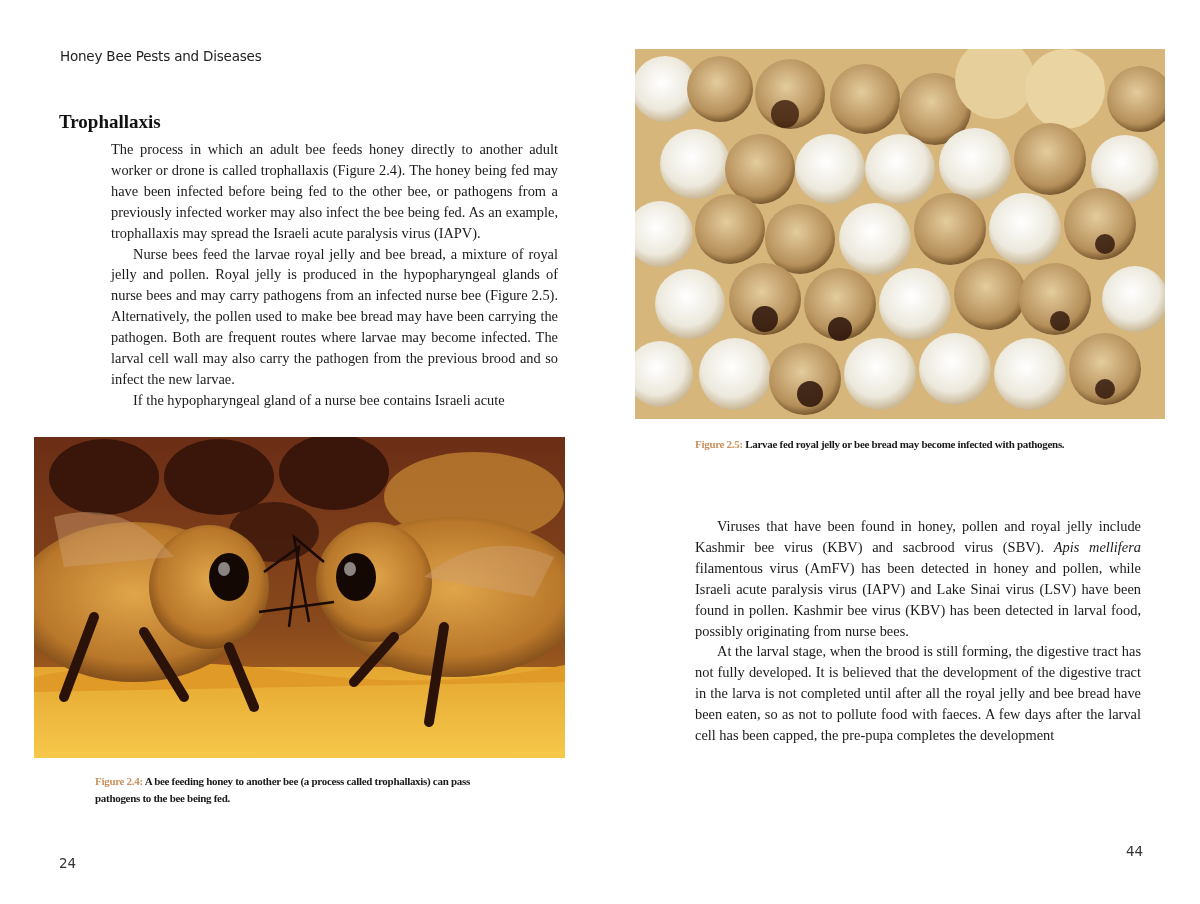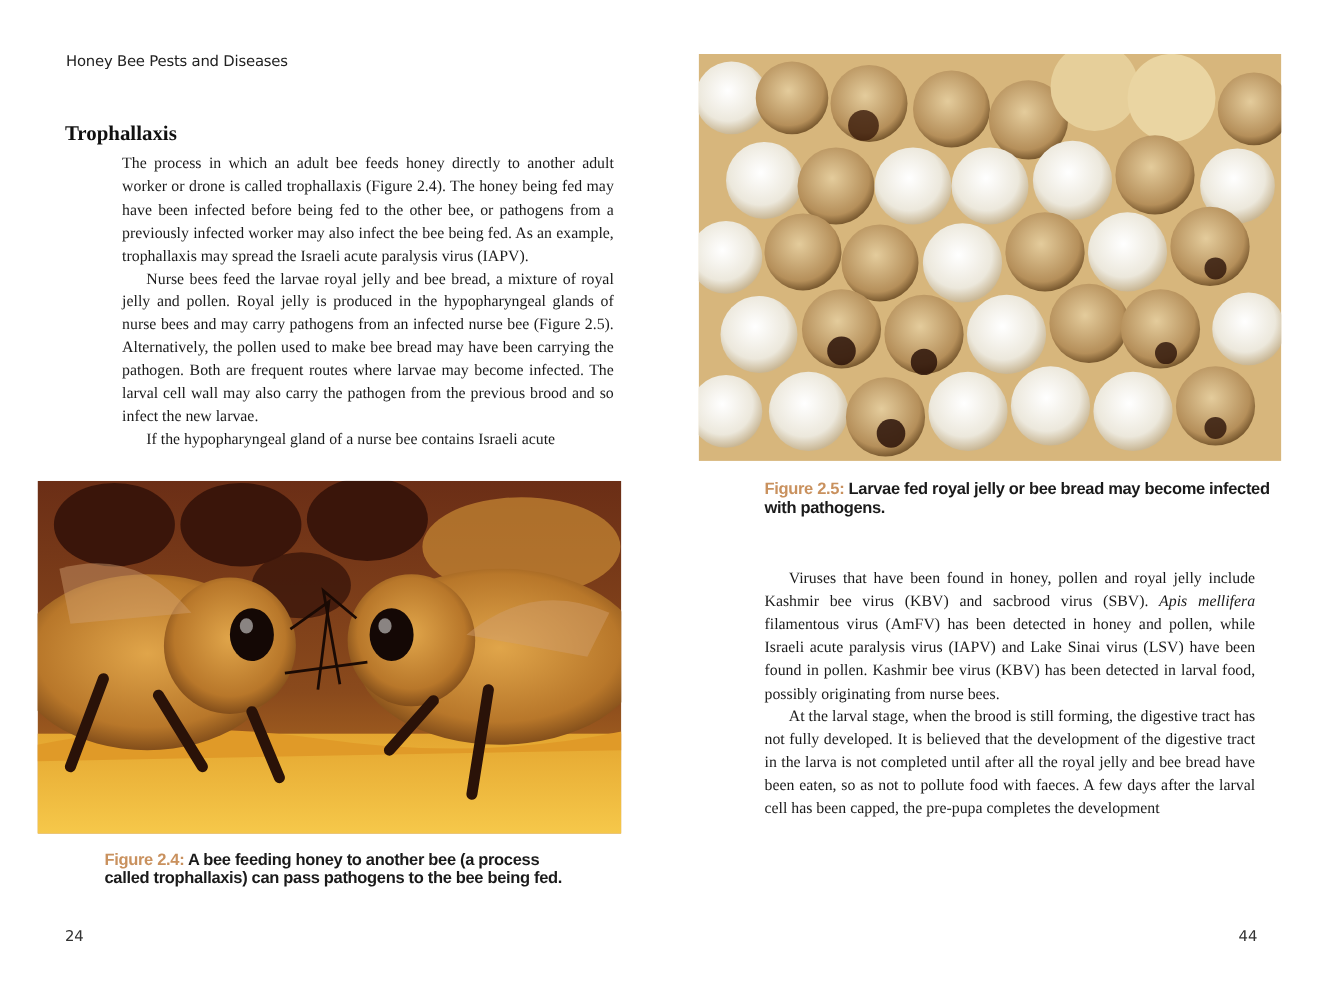--- a/index.html
+++ b/index.html
@@ -22,31 +22,31 @@
   }
   .body-text p { margin: 0; text-indent: 22px; }
   .body-text p.noindent { text-indent: 0; }
   .left-text { left: 83px; top: 139px; width: 447px; margin-left: 28px; }
   .right-text { left: 695px; top: 516px; width: 446px; }
   .photo { position: absolute; overflow: hidden; }
   .photo svg { display: block; width: 100%; height: 100%; }
   .fig-bees { left: 34px; top: 437px; width: 531px; height: 321px; }
   .fig-comb { left: 635px; top: 49px; width: 530px; height: 370px; }
   .caption {
-    position: absolute; font-family: Liberation Sans, sans-serif; font-weight: bold;
-    font-size: 15px; line-height: 17px; color: #1a1a1a; letter-spacing: -0.3px;
+    position: absolute; font-family: Liberation Serif, serif; font-weight: bold;
+    font-size: 11px; line-height: 17px; color: #1a1a1a; letter-spacing: -0.3px;
   }
   .caption .label { color: #c9915e; }
   .cap-24 { left: 95px; top: 773px; width: 420px; }
   .cap-25 { left: 695px; top: 436px; width: 460px; }
   .folio {
     position: absolute; top: 843px; font-family: "DejaVu Sans", "Liberation Sans", sans-serif;
     font-size: 13.5px; color: #333;
   }
-  .folio-left { left: 59px; }
+  .folio-left { left: 59px; margin-top: 12px; }
   .folio-right { left: 1126px; }
   em { font-style: italic; }
 </style>
 </head>
 <body>
 
 <div class="spread">
 
   <div>
     <div class="running-head">Honey Bee Pests and Diseases</div>

